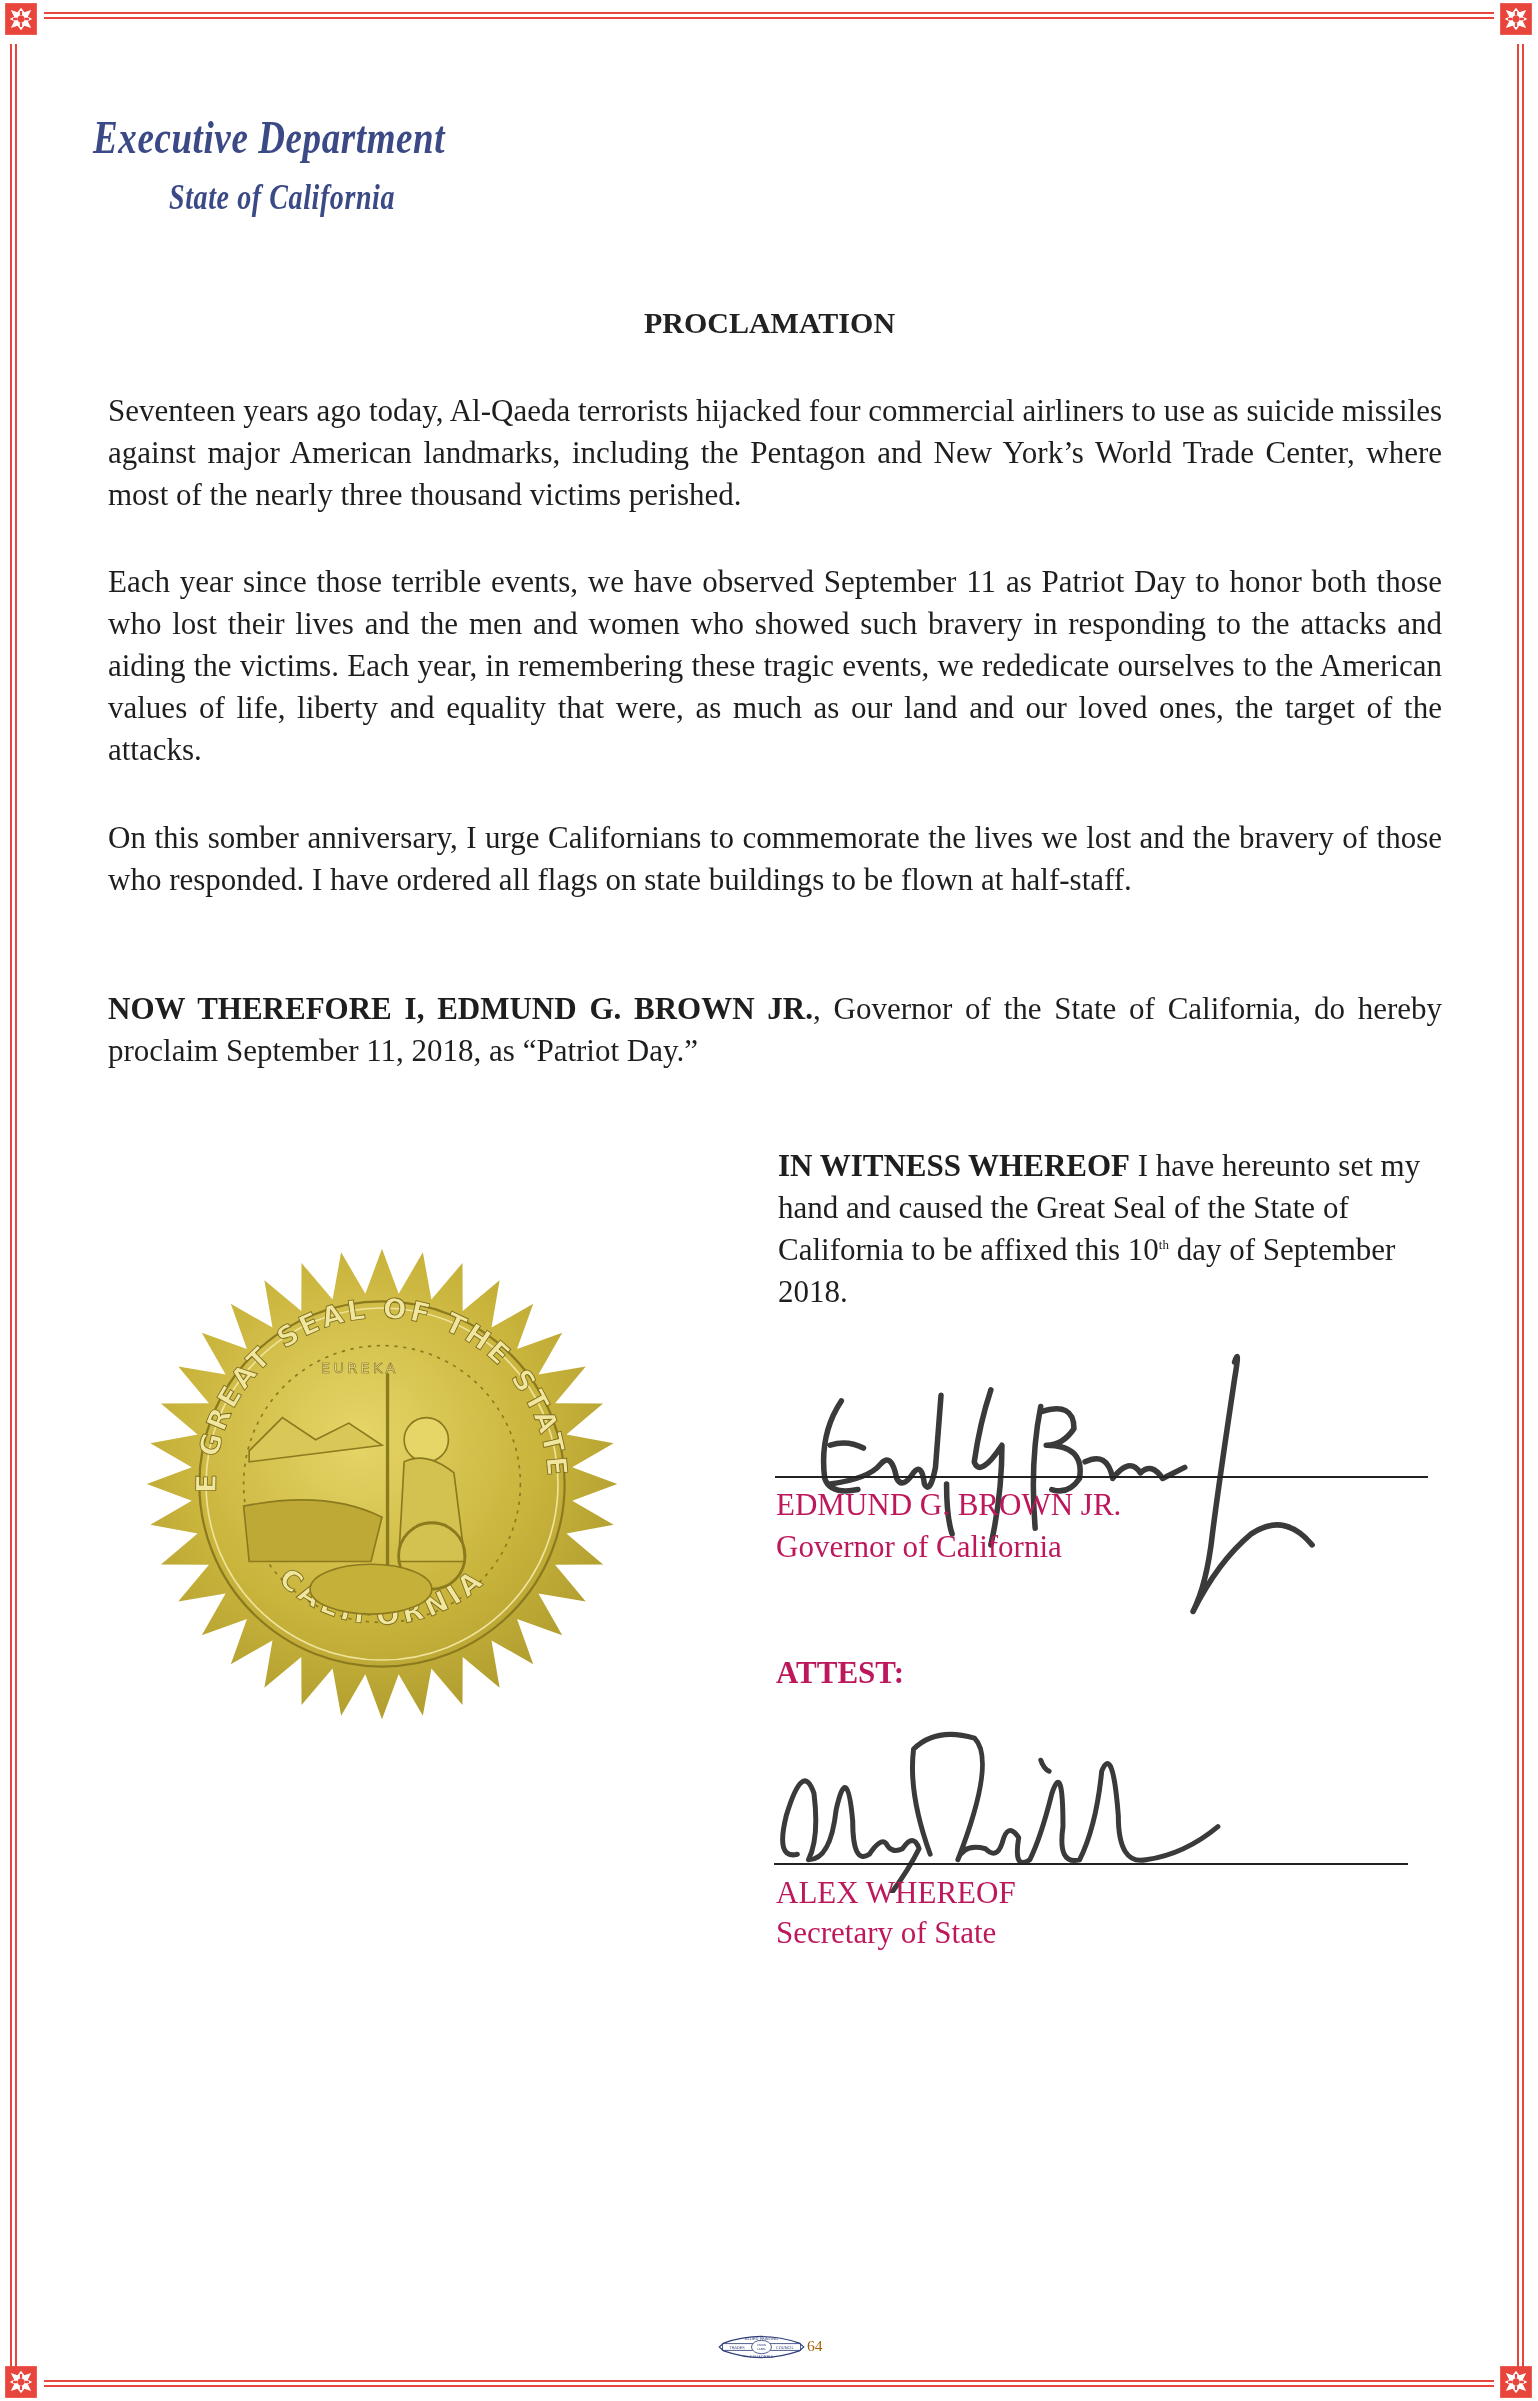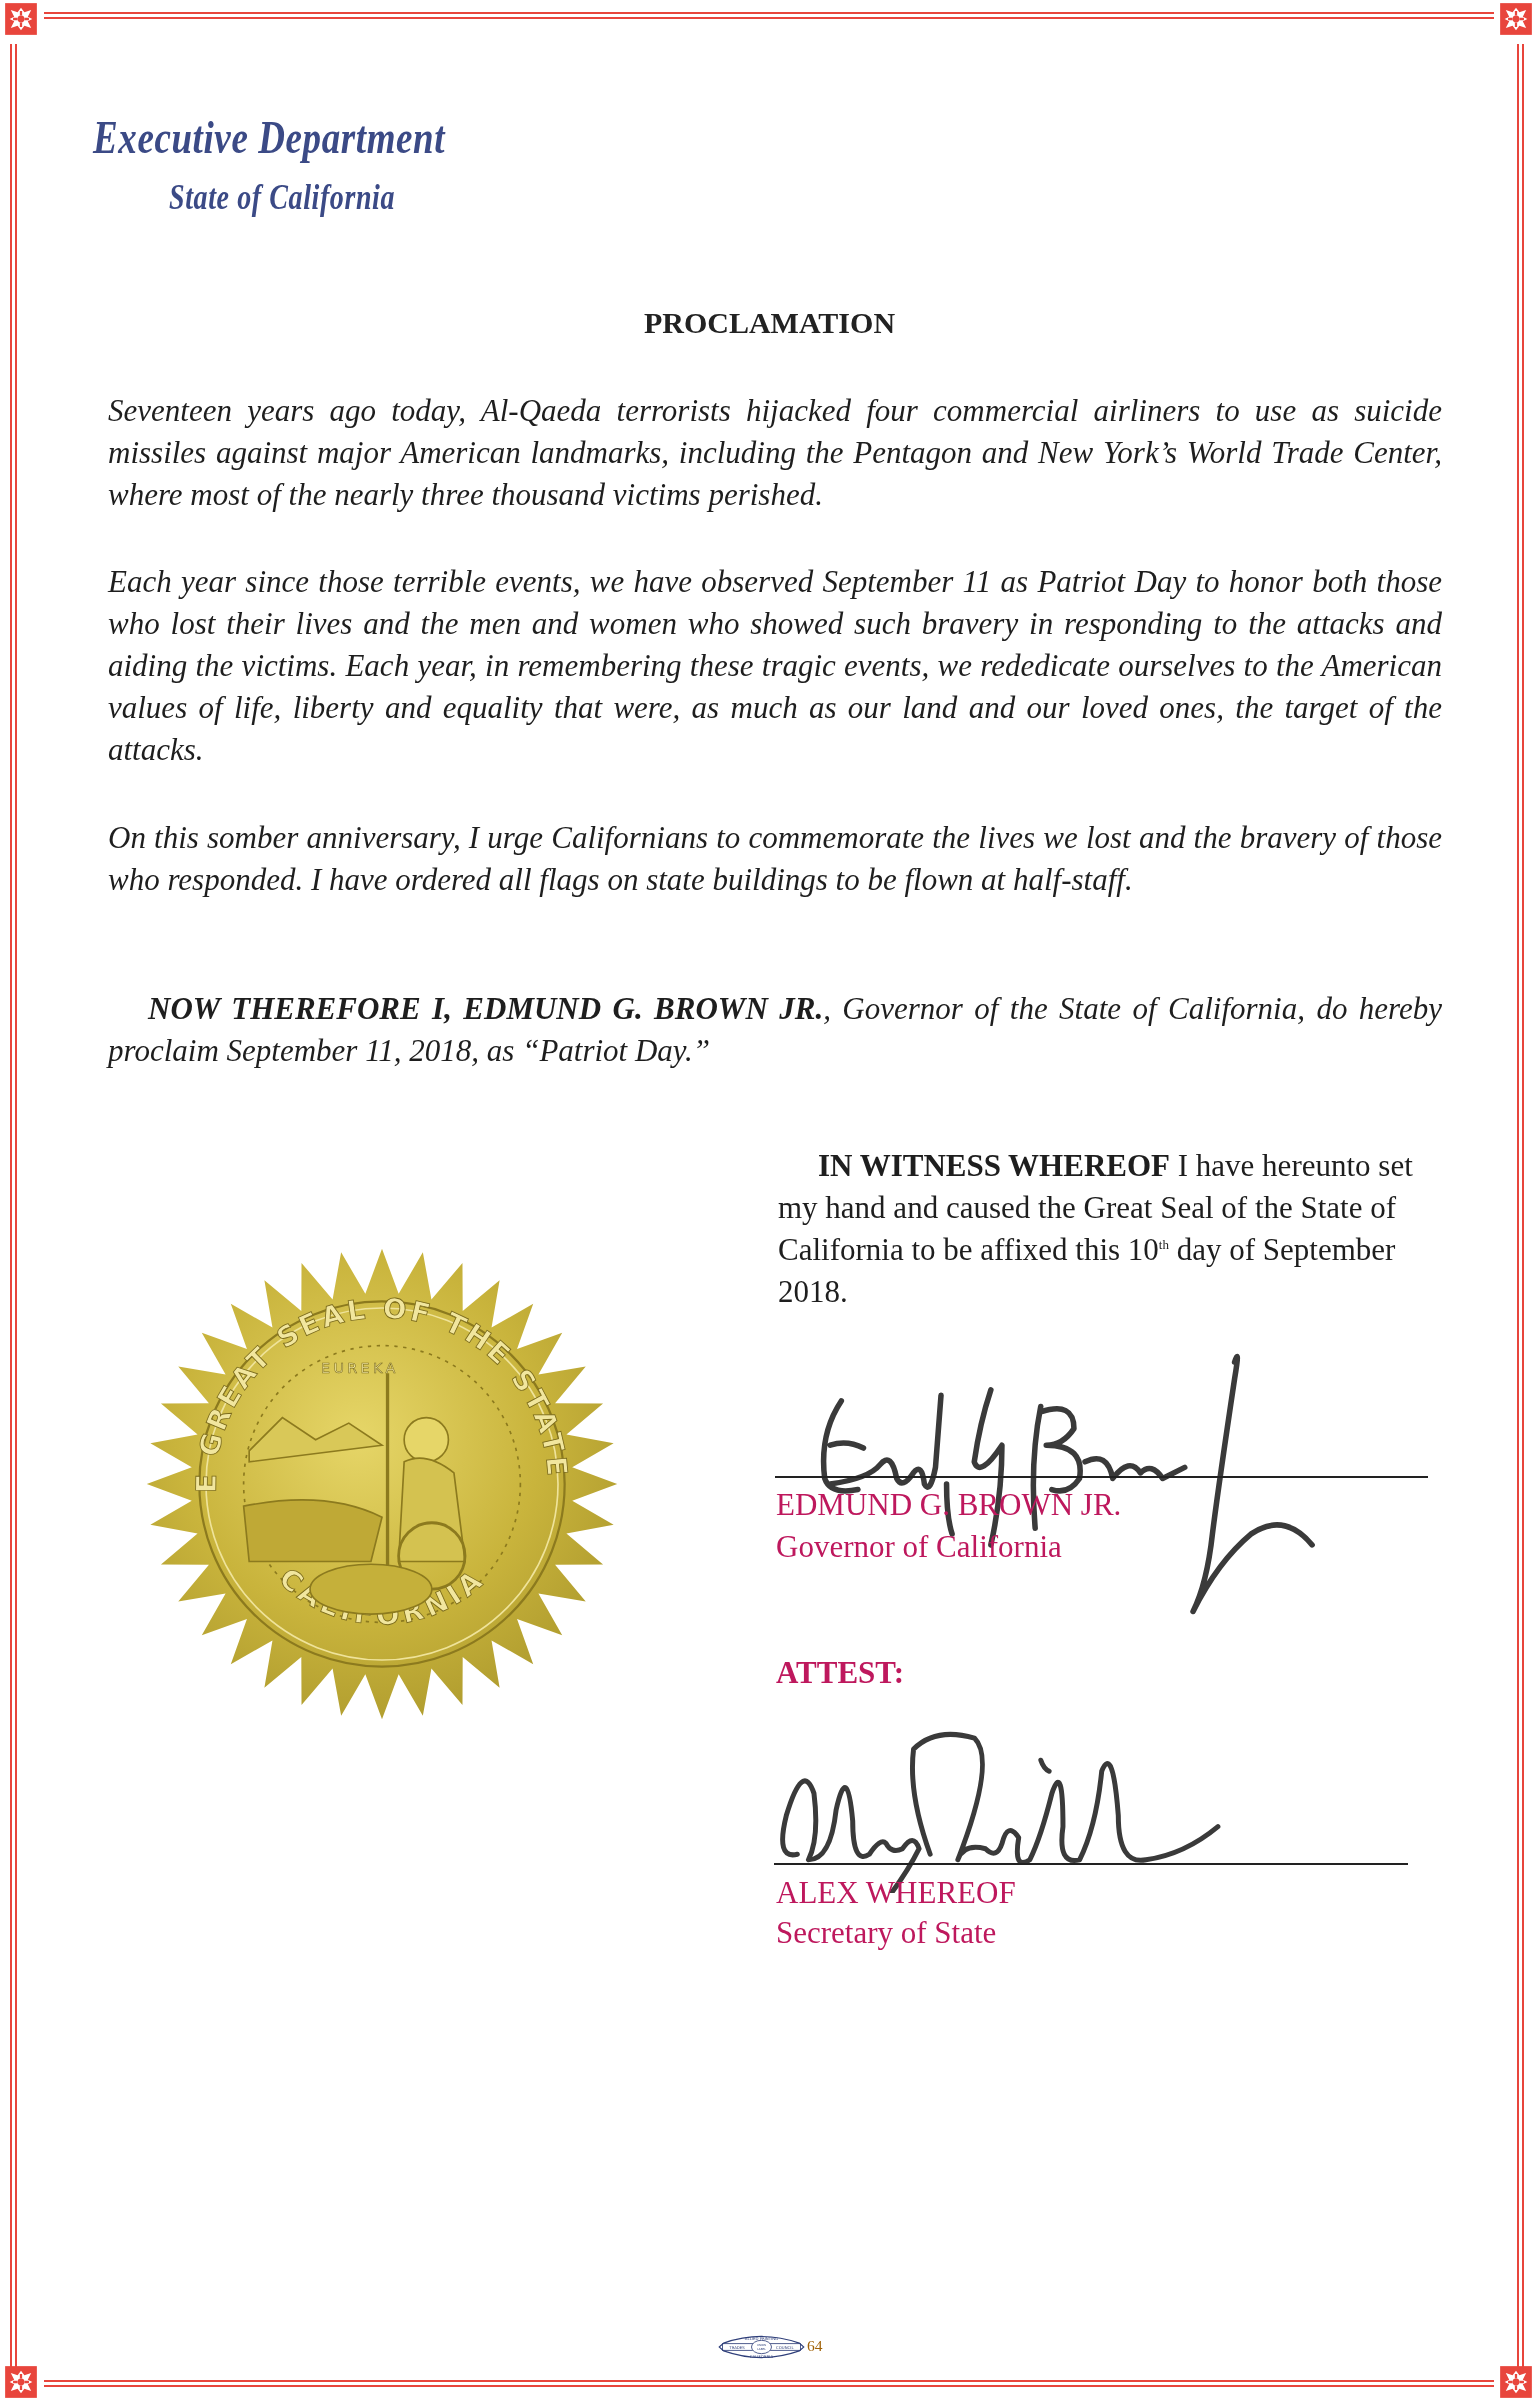--- a/index.html
+++ b/index.html
@@ -9,23 +9,23 @@
   
   .border-h { position:absolute; height:3.3px; border-top:2.8px solid #e8453c; border-bottom:2.8px solid #e8453c; box-sizing:content-box; }
   .border-v { position:absolute; width:3.3px; border-left:2.8px solid #e8453c; border-right:2.8px solid #e8453c; box-sizing:content-box; }
   .corner { position:absolute; width:34px; height:34px; }
   
   .blackletter { font-family:"Liberation Serif", "DejaVu Serif", serif; color:#3b4a86; font-weight:bold; letter-spacing:0.6px; transform:scaleY(1.25); transform-origin:left top; font-style:italic; }
   .title { font-size:37px; }
   .subtitle { font-size:28px; }
   .proclamation { font-weight:bold; font-size:30px; color:#222; text-align:center; }
   .body-text { font-size:31px; line-height:42px; color:#1e1e1e; }
-  .para { position:absolute; left:108px; width:1334px; margin:0;font-style:italic; }
+  .para { position:absolute; left:108px; width:1334px; margin:0; }
   .justify { text-align:justify; text-align-last:left; }
-  b.lead { font-weight:bold;margin-left:40px; }
+  b.lead { font-weight:bold; }
   .sig-line { position:absolute; height:2.2px; background:#222; }
   .sig-text { font-size:31px; line-height:42px; color:#be185d; }
   sup { font-size:13px; vertical-align:super; line-height:0; }
 </style>
 </head>
 <body>
 
 <div>
   <div class="border-h" style="left:44px; top:12px; width:1450px;"></div>
   <div class="border-h" style="left:44px; top:2380px; width:1450px;"></div>

